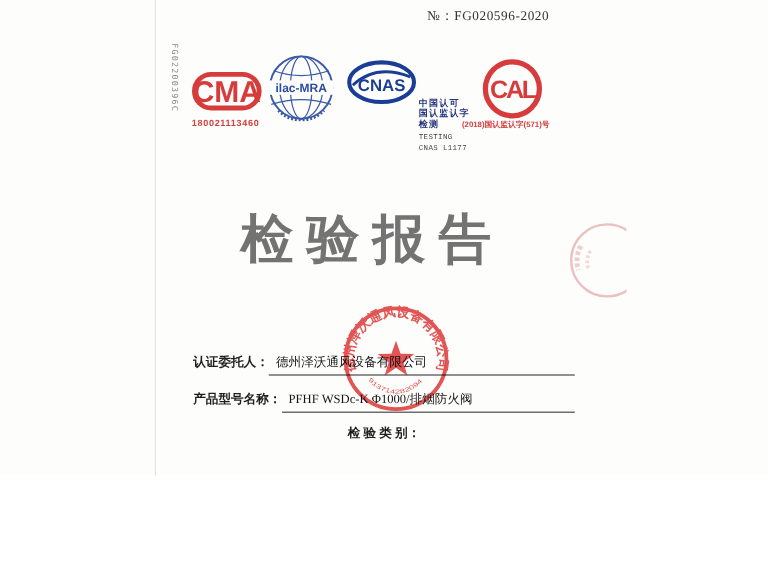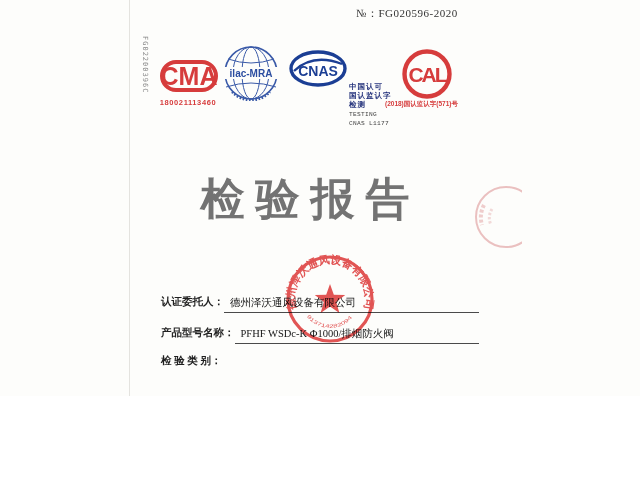--- a/index.html
+++ b/index.html
@@ -27,21 +27,21 @@
   #title-zh{font-size:44px;font-weight:800;color:#737373;letter-spacing:11px;text-indent:11px;
             font-family:"Liberation Sans","DejaVu Sans",sans-serif;}
   #title-en{margin-top:5px;font-size:16px;font-weight:bold;color:#27357d;letter-spacing:3.5px;
             word-spacing:7px;}
   
   .field-row{left:161px;width:318px;display:flex;align-items:center;}
   .field-label{flex:0 0 auto;font-size:10.5px;font-weight:700;color:#1f1f1f;white-space:pre;
                padding-bottom:2px;}
   .field-line{flex:1;border-bottom:1.2px solid #4a4a4a;padding:0 2px 2px 6px;}
   .field-value{font-size:10.5px;color:#141414;white-space:pre;}
-  #field-row-0{top:292px;} #field-row-1{top:323px;} #field-row-2{top:354px;}
+  #field-row-0{top:292px;} #field-row-1{top:323px;} #field-row-2{top:354px;flex-direction:column;}
   
   #company-seal{left:280px;top:249px;width:100px;height:100px;opacity:.92;mix-blend-mode:multiply;}
   #partial-stamp{left:466px;top:183px;opacity:.55;}
   
   #footer-logo{left:154px;top:421px;}
   #footer-zh{left:208px;top:423px;font-size:14px;font-weight:800;color:#27357d;letter-spacing:.4px;
              font-family:"Liberation Sans","DejaVu Sans",sans-serif;}
   #footer-en{left:209px;top:444px;font-size:6.3px;color:#2c3a74;letter-spacing:.1px;}
 </style>
 </head>

